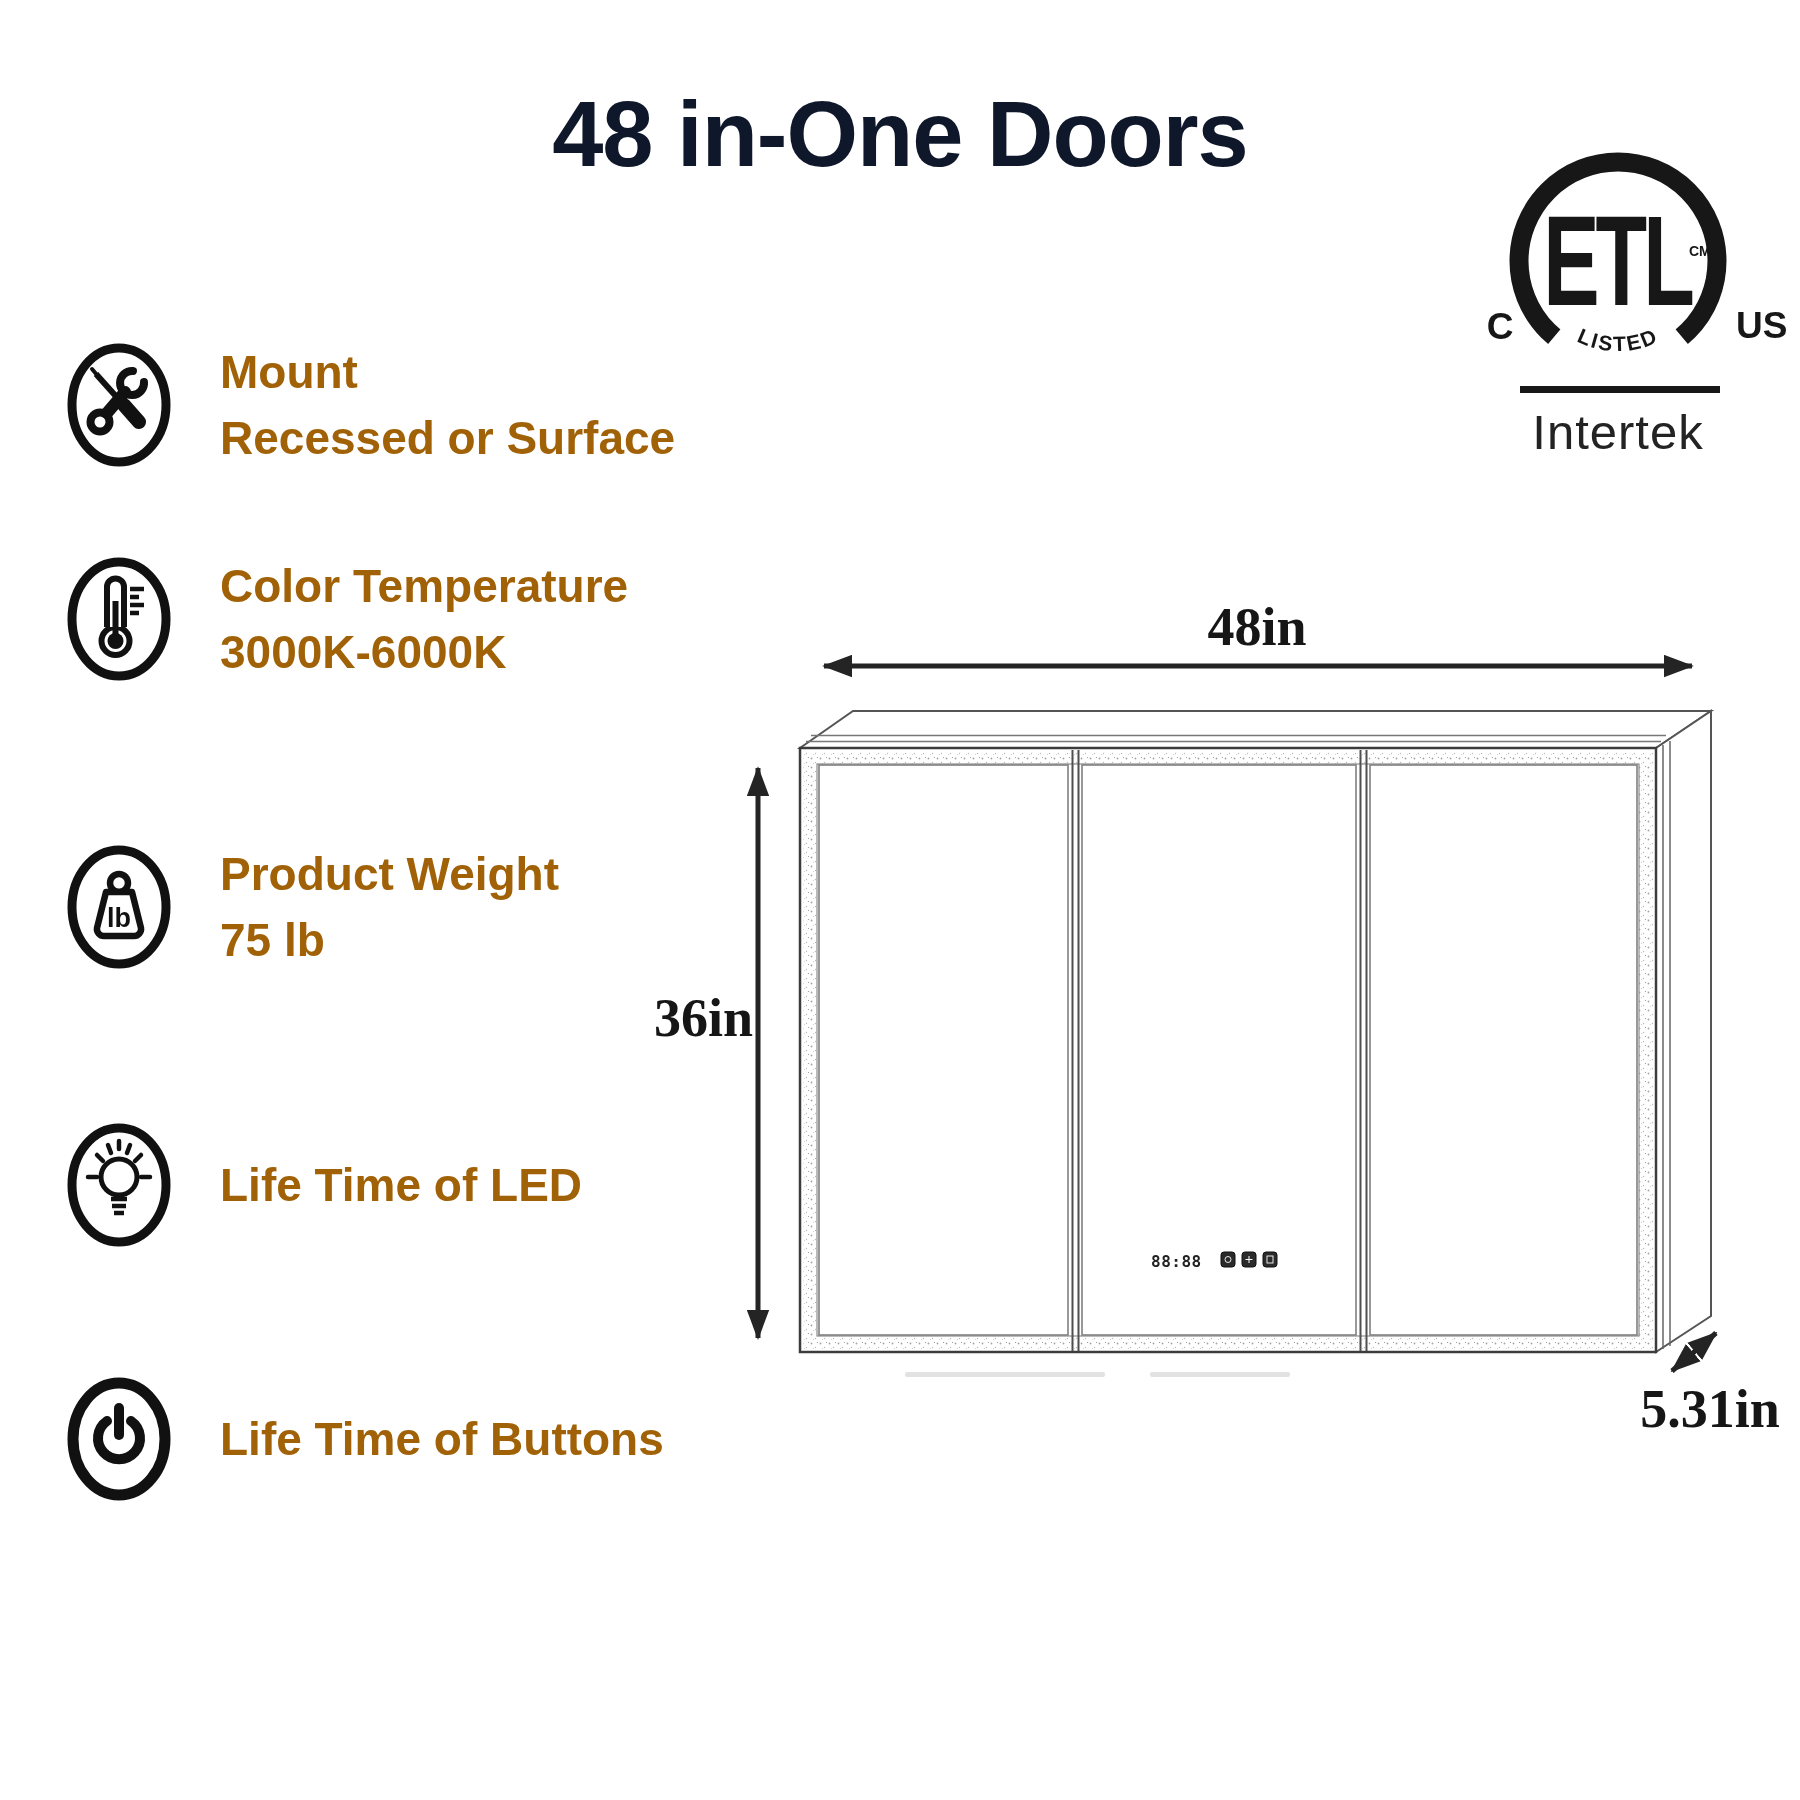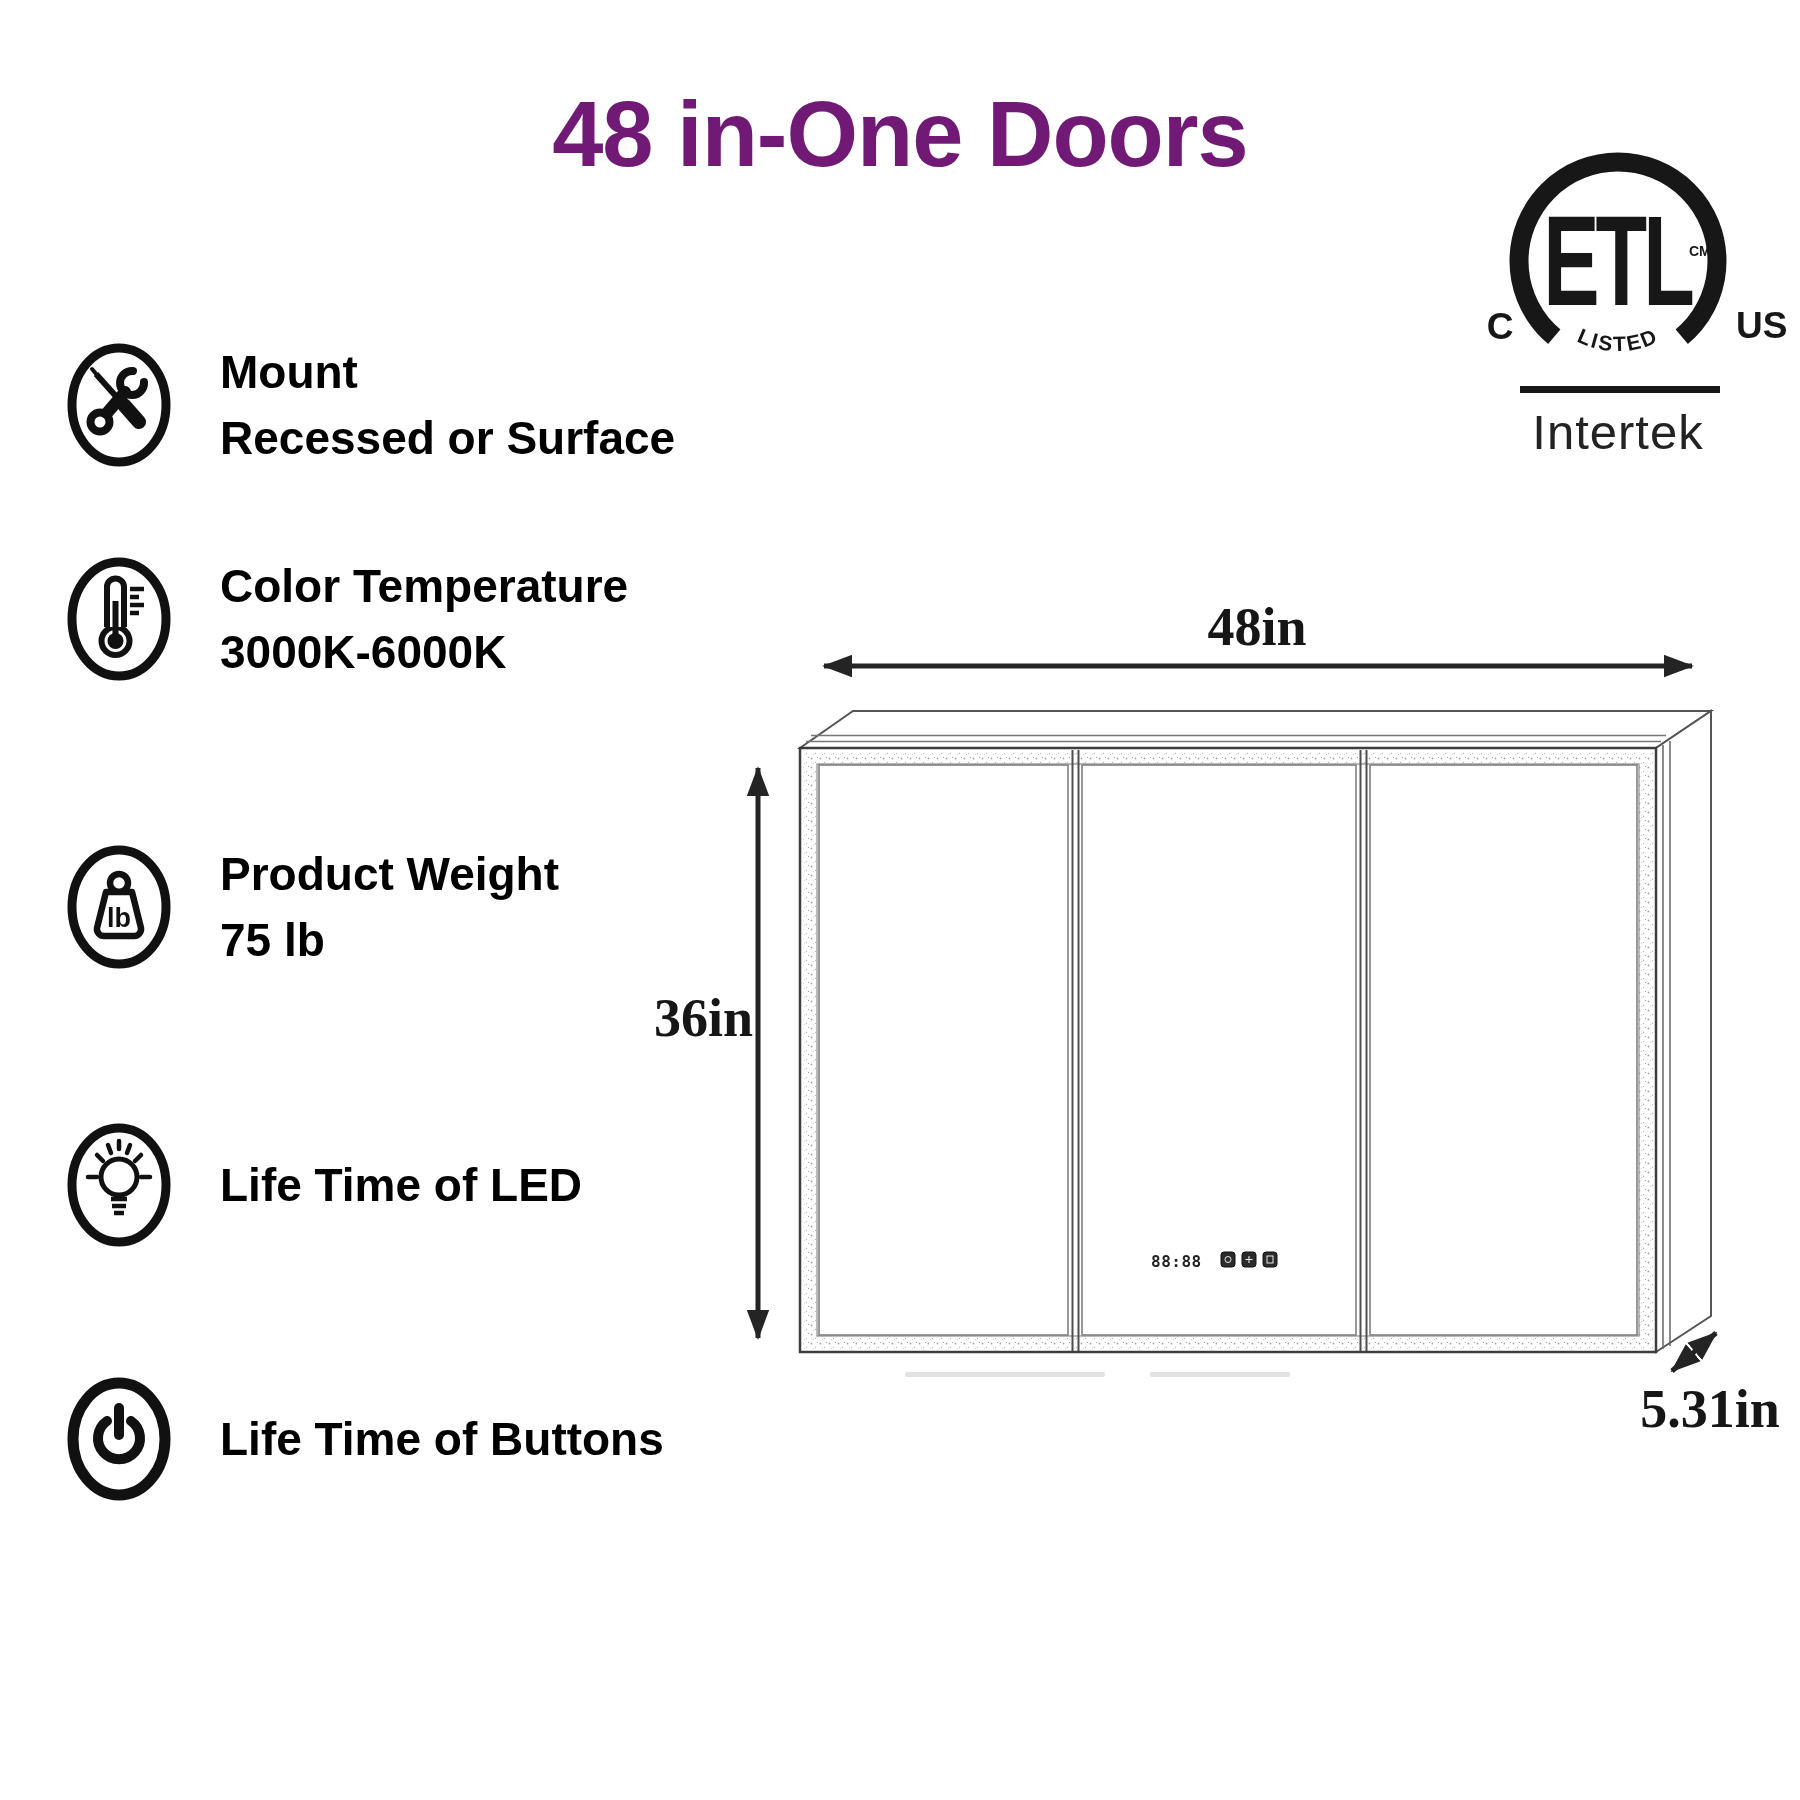--- a/index.html
+++ b/index.html
@@ -3,34 +3,34 @@
 <meta charset="utf-8">
 <style>
   html,body { margin:0; padding:0; background:#ffffff; }
   .page {
     position:relative; width:1800px; height:1800px; background:#ffffff;
     font-family:"Liberation Sans", sans-serif; overflow:hidden; color:#141414;
   }
   .title {
     position:absolute; top:88px; left:0; width:100%; margin:0;
     text-align:center; font-size:92px; font-weight:bold; letter-spacing:-1px;
-    color:#701a75; line-height:1;
+    color:#0f172a; line-height:1;
   }
   .etl { position:absolute; left:1440px; top:140px; width:360px; height:330px; }
   .etl svg { display:block; width:100%; height:100%; }
 
   .feature {
     position:absolute; left:66px; height:130px; width:720px;
     display:flex; align-items:center; gap:48px;
   }
   .f1 { top:340px; } .f2 { top:554px; } .f3 { top:842px; }
   .f4 { top:1120px;text-align:right; } .f5 { top:1374px; }
   .ficon { width:106px; height:128px; flex:0 0 auto; }
   .ficon svg { display:block; width:106px; height:128px; }
-  .ftext { font-size:46px; font-weight:bold; line-height:66px; color:#000000; white-space:nowrap; }
+  .ftext { font-size:46px; font-weight:bold; line-height:66px; color:#a16207; white-space:nowrap; }
 
   .cab { position:absolute; left:600px; top:560px; width:1200px; height:900px; }
 
   .dimlabel { font-family:"Liberation Serif", serif; font-weight:bold; }
 </style>
 </head>
 <body>
 
 <div class="page">
 

